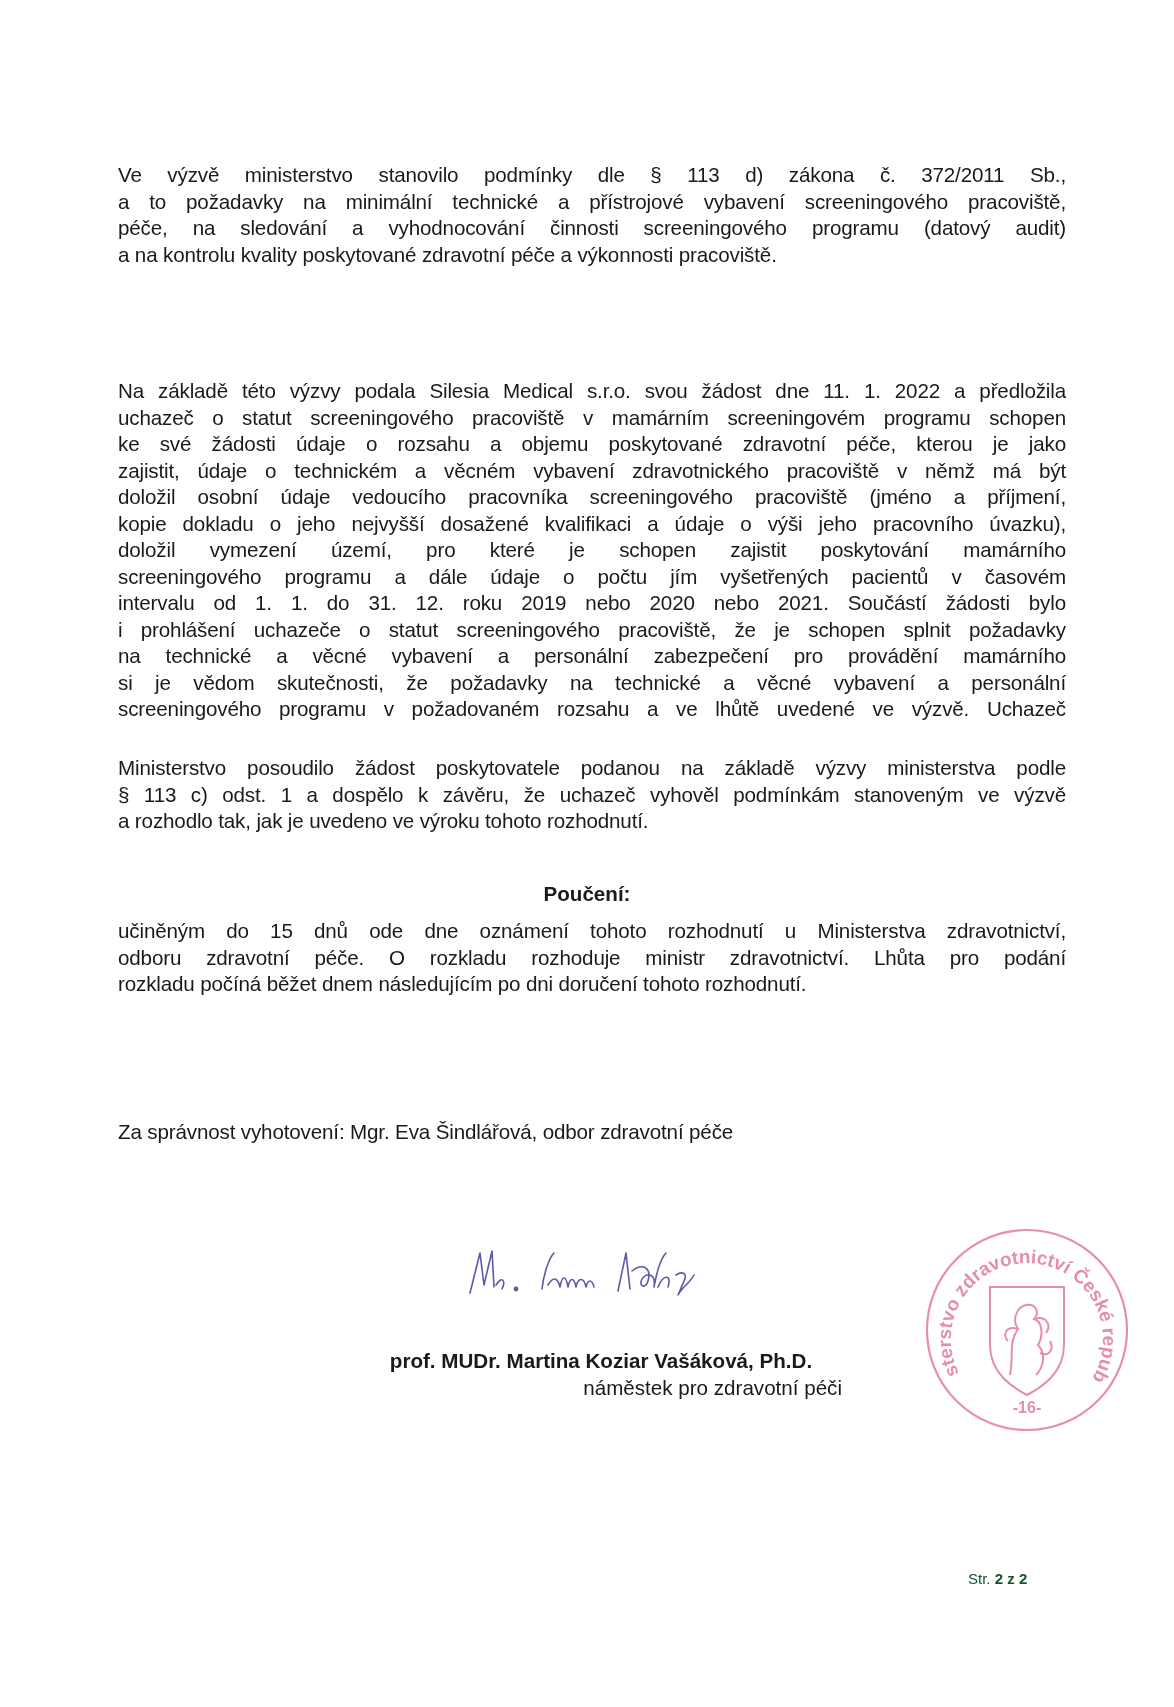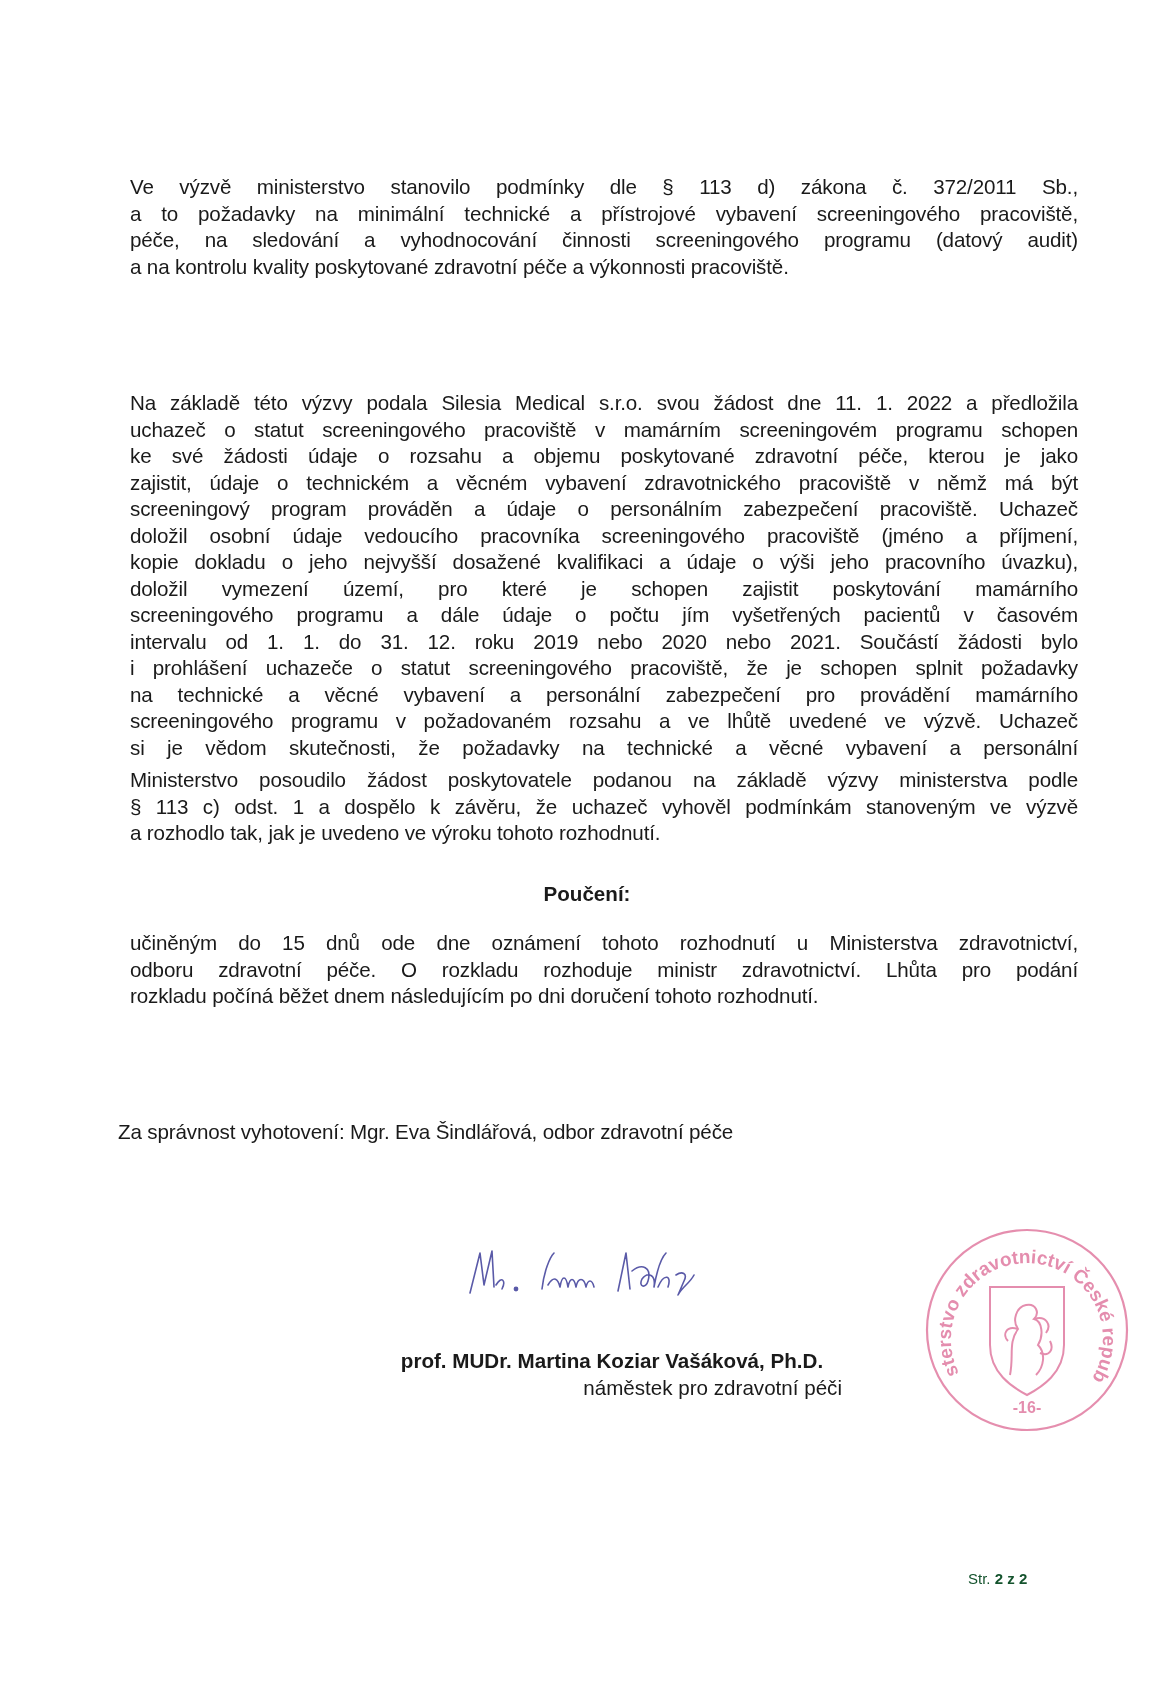--- a/index.html
+++ b/index.html
@@ -10,38 +10,38 @@
       font-size: 20.6px;
       line-height: 26.5px;
       color: #1a1a1a;
       letter-spacing: -0.15px;
     }
     .para {
       position: absolute;
       left: 118px;
       width: 948px;
       text-align: justify;
-      margin: 12px;
+      margin: 0;
     }
     .para .ln { display: block; text-align: justify; text-align-last: justify; }
     .para .ln.last { text-align-last: left; }
     #p1 { top: 162px; }
     #p2 { top: 378px; }
     #p3 { top: 755px; }
     #heading {
       position: absolute; top: 882px; left: 0; width: 1174px; text-align: center;
       font-family: "Liberation Sans", sans-serif; font-weight: bold; font-size: 20.6px; color: #1a1a1a;
     }
     #p4 { top: 918px; }
     #verification { position: absolute; top: 1119px; left: 118px; }
     #signature {
       position: absolute; top: 1235px; left: 462px; width: 260px; height: 70px;
     }
     #signer-name {
-      position: absolute; top: 1349px; left: 367px; width: 490px; text-align: center;
+      position: absolute; top: 1349px; left: 356px; width: 490px; text-align: center;
       font-family: "Liberation Sans", sans-serif; font-weight: bold; font-size: 20.6px; color: #1a1a1a;
     }
     #signer-role {
       position: absolute; top: 1376px; left: 352px; width: 490px; text-align: right;
       font-family: "Liberation Sans", sans-serif; font-size: 20.6px; color: #1a1a1a;
     }
     #stamp { position: absolute; top: 1225px; left: 922px; width: 210px; height: 210px; }
     #page-number {
       position: absolute; top: 1570px; left: 968px;
       font-family: "Liberation Sans", sans-serif; font-size: 15px; color: #14532d;
@@ -58,30 +58,29 @@
     <span class="ln">a to požadavky na minimální technické a přístrojové vybavení screeningového pracoviště,</span>
     <span class="ln">péče, na sledování a vyhodnocování činnosti screeningového programu (datový audit)</span>
     <span class="ln last">a na kontrolu kvality poskytované zdravotní péče a výkonnosti pracoviště.</span>
   </div>
 
   <div class="para text" id="p2">
     <span class="ln">Na základě této výzvy podala Silesia Medical s.r.o. svou žádost dne 11. 1. 2022 a předložila</span>
     <span class="ln">uchazeč o statut screeningového pracoviště v mamárním screeningovém programu schopen</span>
     <span class="ln">ke své žádosti údaje o rozsahu a objemu poskytované zdravotní péče, kterou je jako</span>
     <span class="ln">zajistit, údaje o technickém a věcném vybavení zdravotnického pracoviště v němž má být</span>
-    <span class="ln">screeningový program prováděn a údaje o personálním zabezpečení pracoviště. Uchazeč</span>
     <span class="ln">doložil osobní údaje vedoucího pracovníka screeningového pracoviště (jméno a příjmení,</span>
     <span class="ln">kopie dokladu o jeho nejvyšší dosažené kvalifikaci a údaje o výši jeho pracovního úvazku),</span>
     <span class="ln">doložil vymezení území, pro které je schopen zajistit poskytování mamárního</span>
     <span class="ln">screeningového programu a dále údaje o počtu jím vyšetřených pacientů v časovém</span>
     <span class="ln">intervalu od 1. 1. do 31. 12. roku 2019 nebo 2020 nebo 2021. Součástí žádosti bylo</span>
     <span class="ln">i prohlášení uchazeče o statut screeningového pracoviště, že je schopen splnit požadavky</span>
     <span class="ln">na technické a věcné vybavení a personální zabezpečení pro provádění mamárního</span>
+    <span class="ln">si je vědom skutečnosti, že požadavky na technické a věcné vybavení a personální</span>
     <span class="ln">screeningového programu v požadovaném rozsahu a ve lhůtě uvedené ve výzvě. Uchazeč</span>
-    <span class="ln">si je vědom skutečnosti, že požadavky na technické a věcné vybavení a personální</span>
   </div>
 
   <div class="para text" id="p3">
     <span class="ln">Ministerstvo posoudilo žádost poskytovatele podanou na základě výzvy ministerstva podle</span>
     <span class="ln">§ 113 c) odst. 1 a dospělo k závěru, že uchazeč vyhověl podmínkám stanoveným ve výzvě</span>
     <span class="ln last">a rozhodlo tak, jak je uvedeno ve výroku tohoto rozhodnutí.</span>
   </div>
 
   <div id="heading">Poučení:</div>
 

